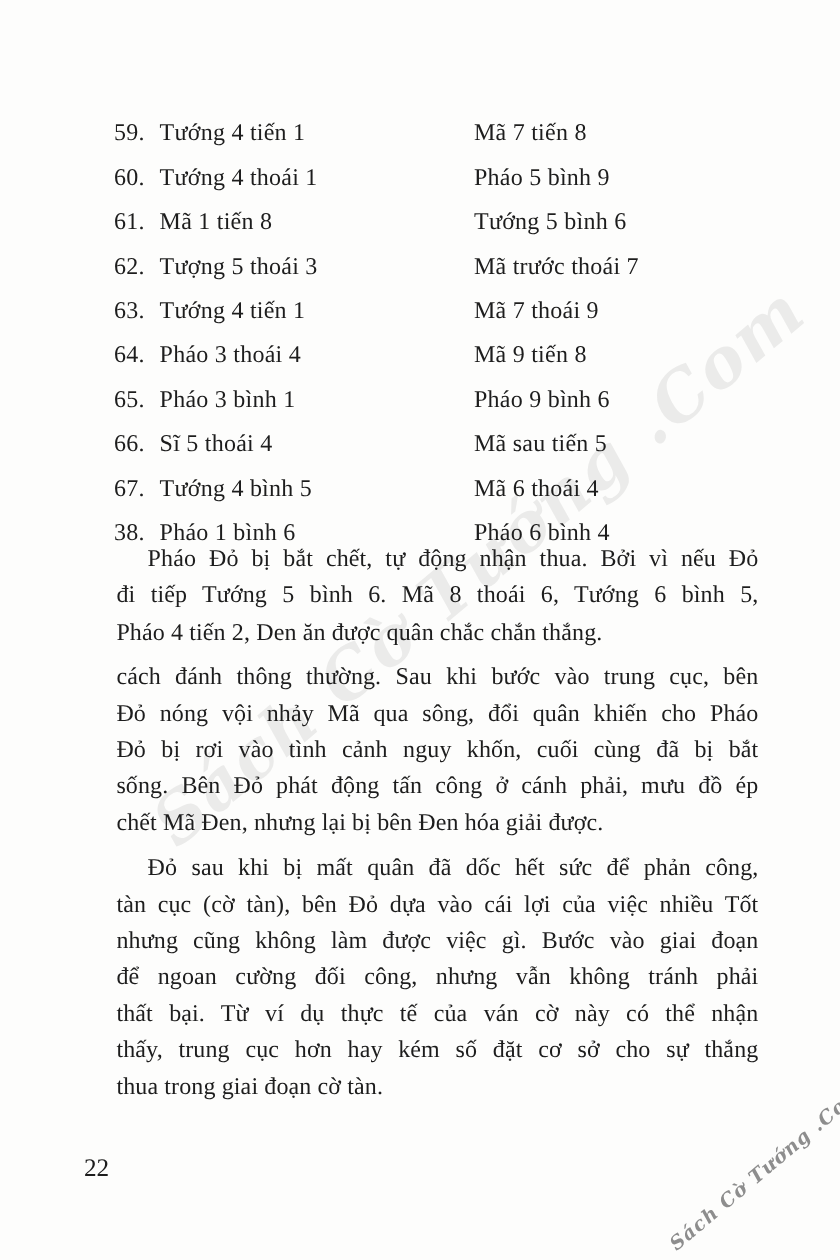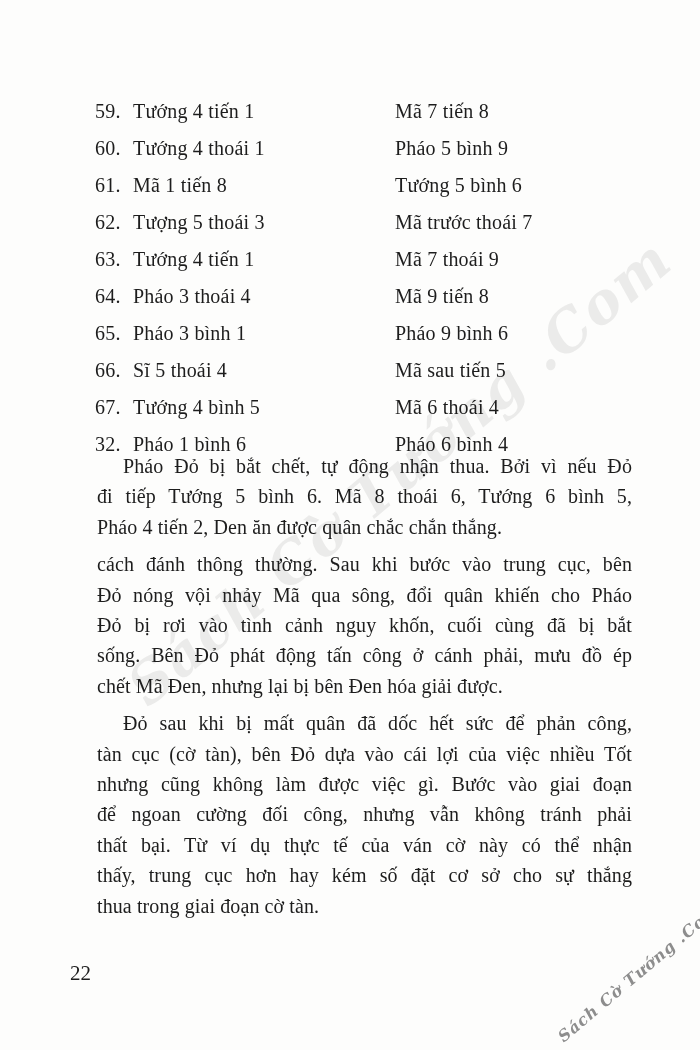--- a/index.html
+++ b/index.html
@@ -139,21 +139,21 @@
       <span class="move-no">66.</span>
       <span class="red-move">Sĩ 5 thoái 4</span>
       <span class="black-move">Mã sau tiến 5</span>
     </div>
     <div class="move-row">
       <span class="move-no">67.</span>
       <span class="red-move">Tướng 4 bình 5</span>
       <span class="black-move">Mã 6 thoái 4</span>
     </div>
     <div class="move-row">
-      <span class="move-no">32.</span>
+      <span class="move-no">38.</span>
       <span class="red-move">Pháo 1 bình 6</span>
       <span class="black-move">Pháo 6 bình 4</span>
     </div>
   </div>
 
   <div class="body-text">
     <div class="paragraph">
       <div class="line indent">Pháo Đỏ bị bắt chết, tự động nhận thua. Bởi vì nếu Đỏ</div>
       <div class="line">đi tiếp Tướng 5 bình 6. Mã 8 thoái 6, Tướng 6 bình 5,</div>
       <div class="line last">Pháo 4 tiến 2, Den ăn được quân chắc chắn thắng.</div>

